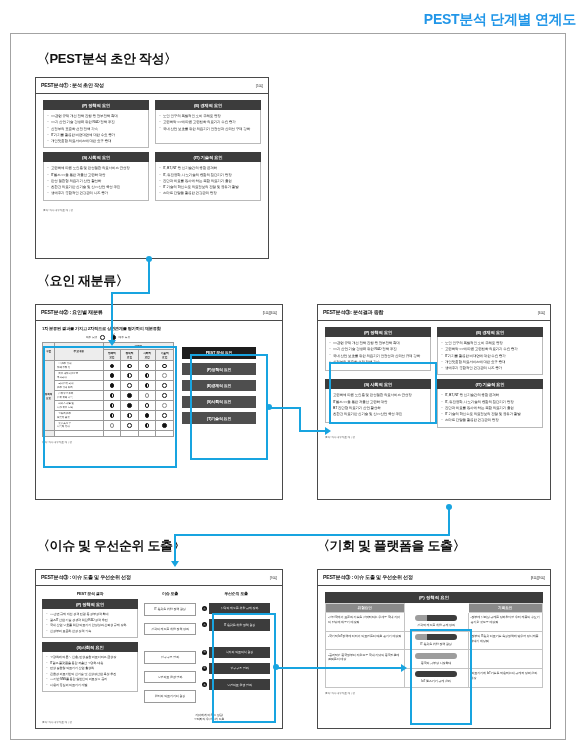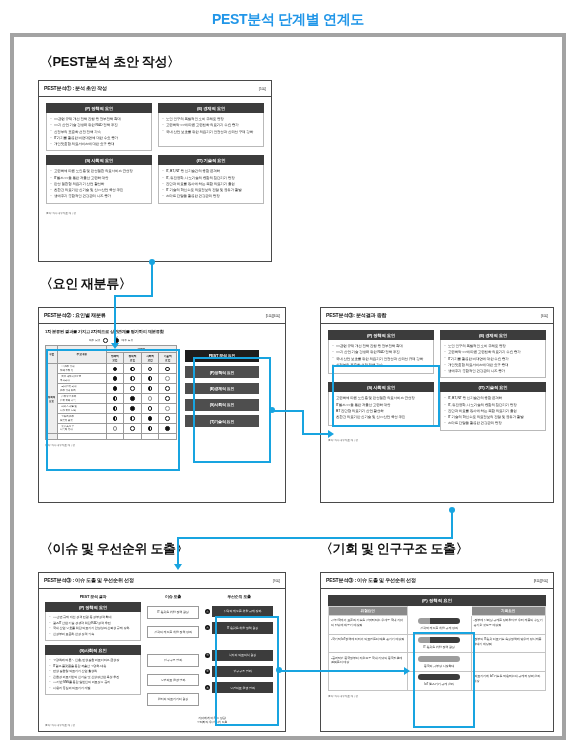--- a/index.html
+++ b/index.html
@@ -6,28 +6,28 @@
   body {
     width:576px; height:750px;
     background:#ffffff;
     font-family:"Liberation Sans", sans-serif;
     color:#1a1a1a;
     position:relative;
     overflow:hidden;
   }
   .page-title{
     position:absolute; top:11px; left:0; width:576px;
-    text-align:center;
+    text-align:right;
     font-size:14px; font-weight:bold; color:#2196e8;
     letter-spacing:-0.3px;
   }
   .outer-frame{
     position:absolute; left:10px; top:33px;
     width:556px; height:707px;
-    border:4px solid #a3a3a3;
+    border:1px solid #a3a3a3;
     background:#fff;
   }
 
   
   .sec-title{
     position:absolute;
     font-size:13px; font-weight:bold; color:#111;
     letter-spacing:-0.4px;
     white-space:nowrap;
   }
@@ -140,21 +140,21 @@
 </head>
 <body>
 
 <div class="page-title">PEST분석 단계별 연계도</div>
 
 <div class="outer-frame">
 
   <div class="sec-title" style="left:26px; top:16px;">〈PEST분석 초안 작성〉</div>
   <div class="sec-title" style="left:26px; top:238px;">〈요인 재분류〉</div>
   <div class="sec-title" style="left:26px; top:503px;">〈이슈 및 우선순위 도출〉</div>
-  <div class="sec-title" style="left:306px; top:503px;">〈기회 및 인구구조 도출〉</div>
+  <div class="sec-title" style="left:306px; top:503px;">〈기회 및 플랫폼을 도출〉</div>
 
   <div class="slide" style="left:24px; top:43px; width:234px; height:182px;">
     <div class="slide-head">
       <span class="st">PEST분석① : 분석 초안 작성</span>
       <span class="pg">[5쪽]</span>
     </div>
     <div class="slide-body">
       <div class="pest-grid" id="s1grid">
           <div class="pest-cell">
             <div class="pest-hdr">(P) 정책적 요인</div>

